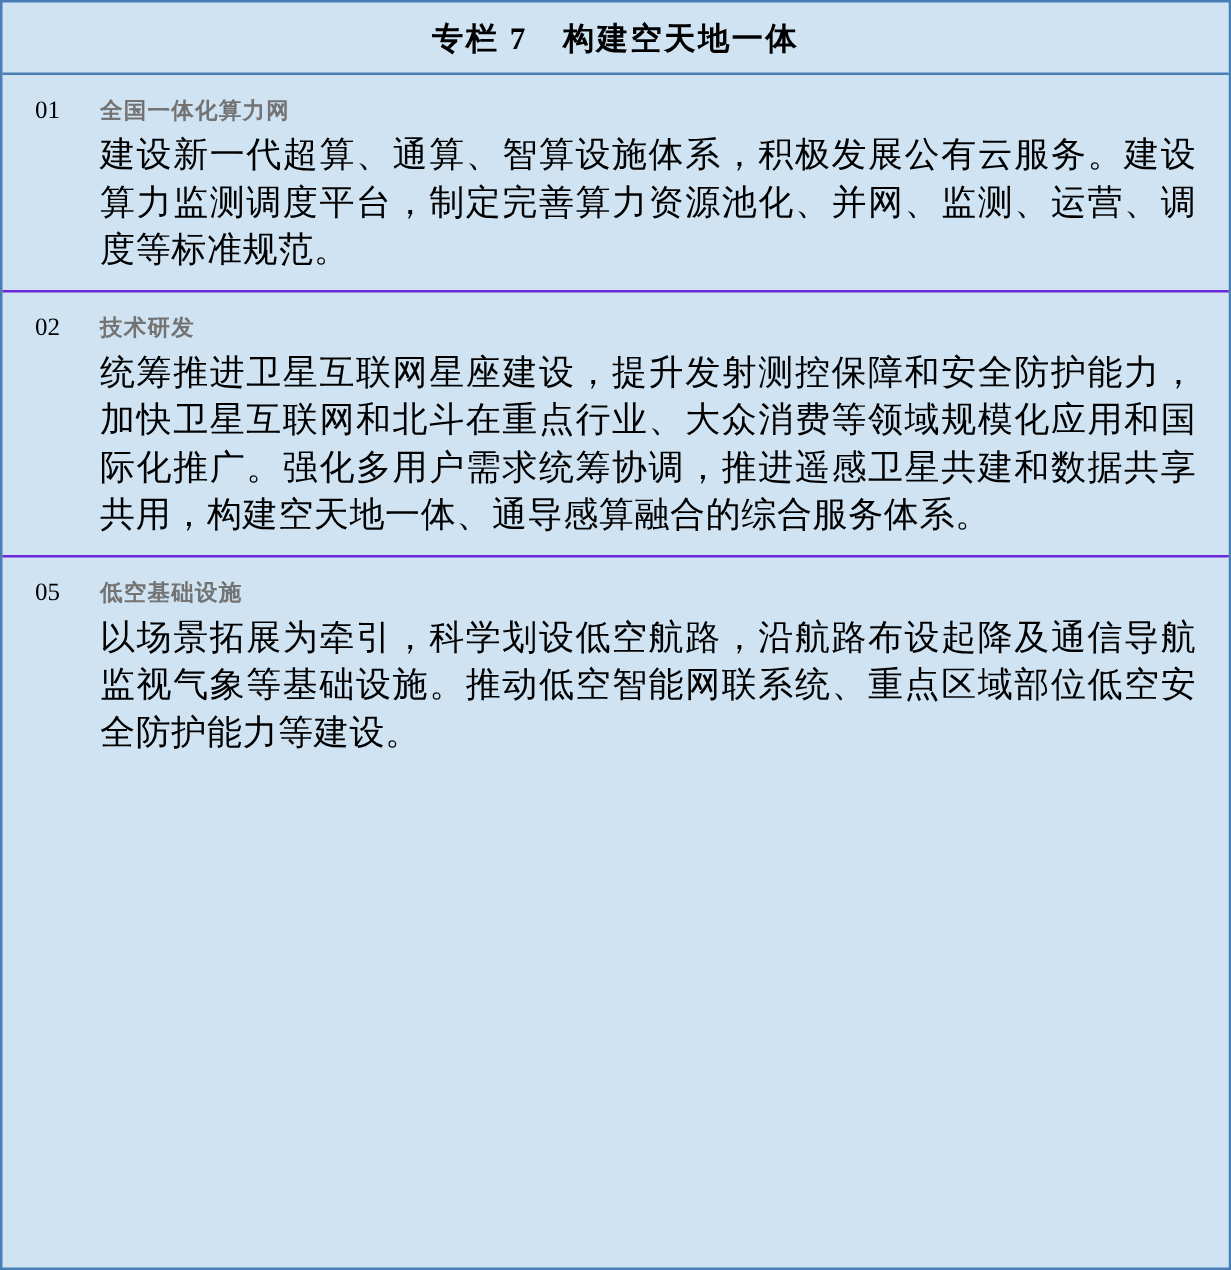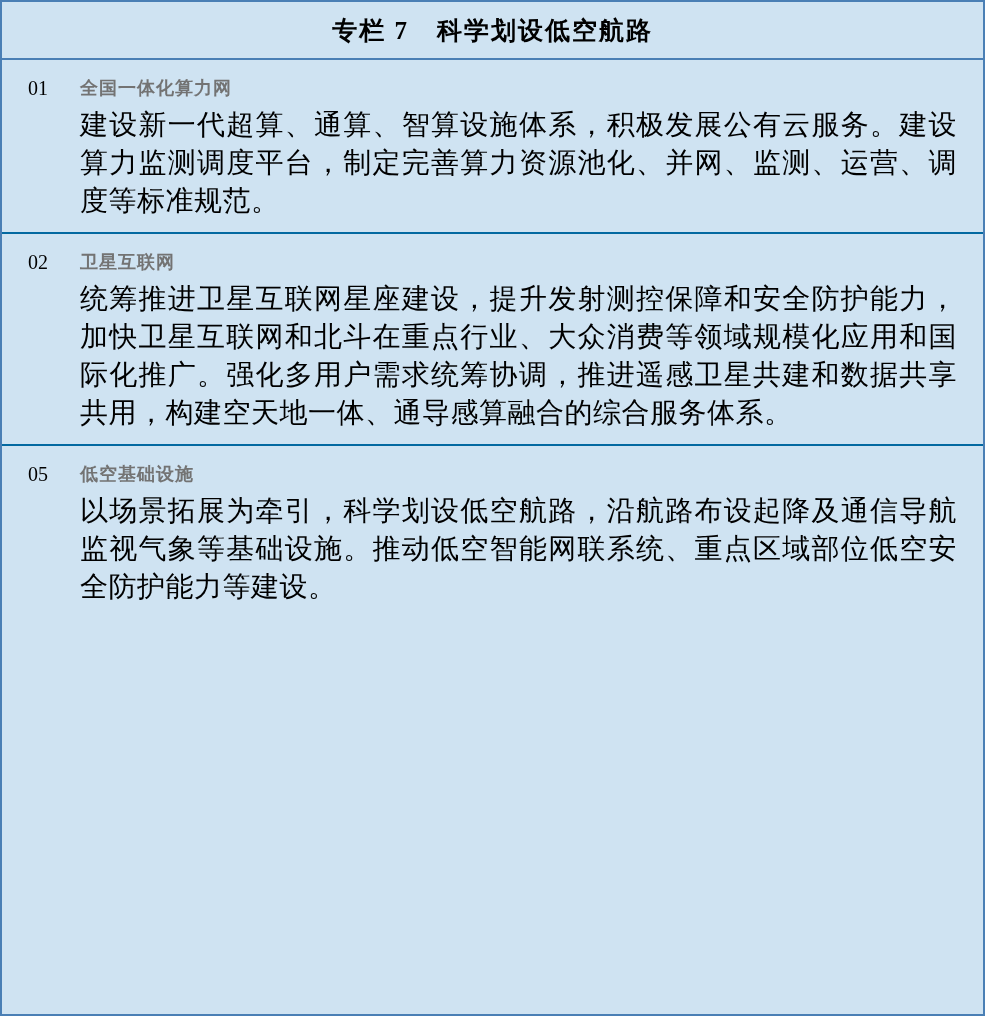--- a/index.html
+++ b/index.html
@@ -37,21 +37,21 @@
   .box-title .t-num {
     margin-right: 28px;
   }
   .items {
     flex: 1;
     display: flex;
     flex-direction: column;
   }
   .item {
     box-sizing: border-box;
-    border-bottom: 2px solid #0369a1;
+    border-bottom: 2px solid #6d28d9;
     padding: 10px 26px 12px 26px;
     display: flex;
     align-items: flex-start;
   }
   .item:last-child {
     border-bottom: none;
   }
   .item-num {
     width: 52px;
     flex: 0 0 52px;
@@ -79,37 +79,37 @@
     letter-spacing: 0.5px;
   }
 </style>
 </head>
 <body>
 
 <div class="box">
 
   <div class="box-title">
     <span class="t-num">专栏 7</span>
-    <span>科学划设低空航路</span>
+    <span>构建空天地一体</span>
   </div>
 
   <div class="items">
 
     <div class="item">
       <div class="item-num">01</div>
       <div class="item-body">
         <div class="item-head">全国一体化算力网</div>
         <div class="item-text">建设新一代超算、通算、智算设施体系，积极发展公有云服务。建设算力监测调度平台，制定完善算力资源池化、并网、监测、运营、调度等标准规范。</div>
       </div>
     </div>
 
     <div class="item">
       <div class="item-num">02</div>
       <div class="item-body">
-        <div class="item-head">卫星互联网</div>
+        <div class="item-head">技术研发</div>
         <div class="item-text">统筹推进卫星互联网星座建设，提升发射测控保障和安全防护能力，加快卫星互联网和北斗在重点行业、大众消费等领域规模化应用和国际化推广。强化多用户需求统筹协调，推进遥感卫星共建和数据共享共用，构建空天地一体、通导感算融合的综合服务体系。</div>
       </div>
     </div>
 
 
 
     <div class="item">
       <div class="item-num">05</div>
       <div class="item-body">
         <div class="item-head">低空基础设施</div>

